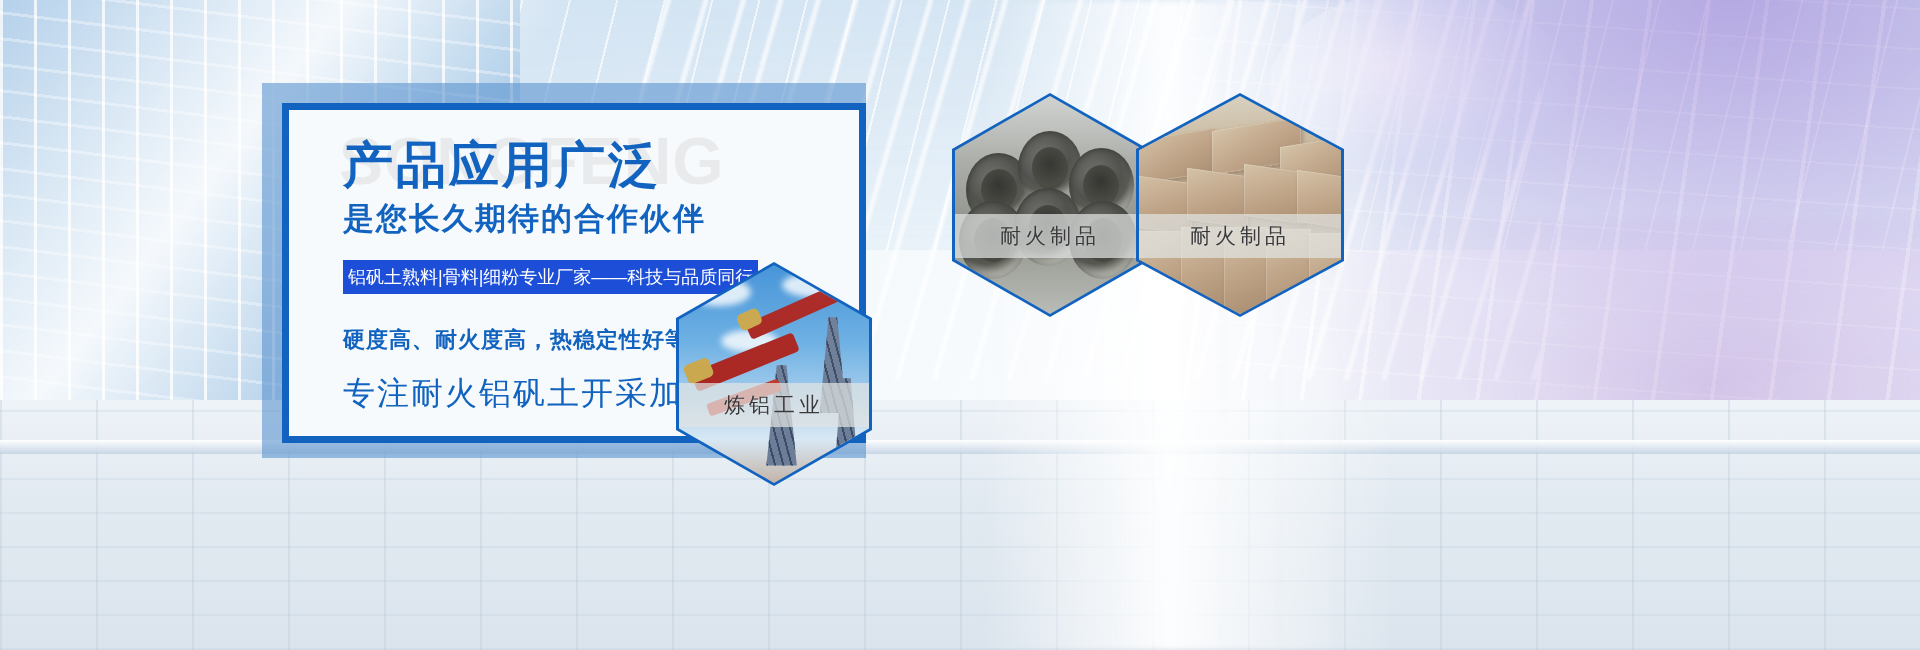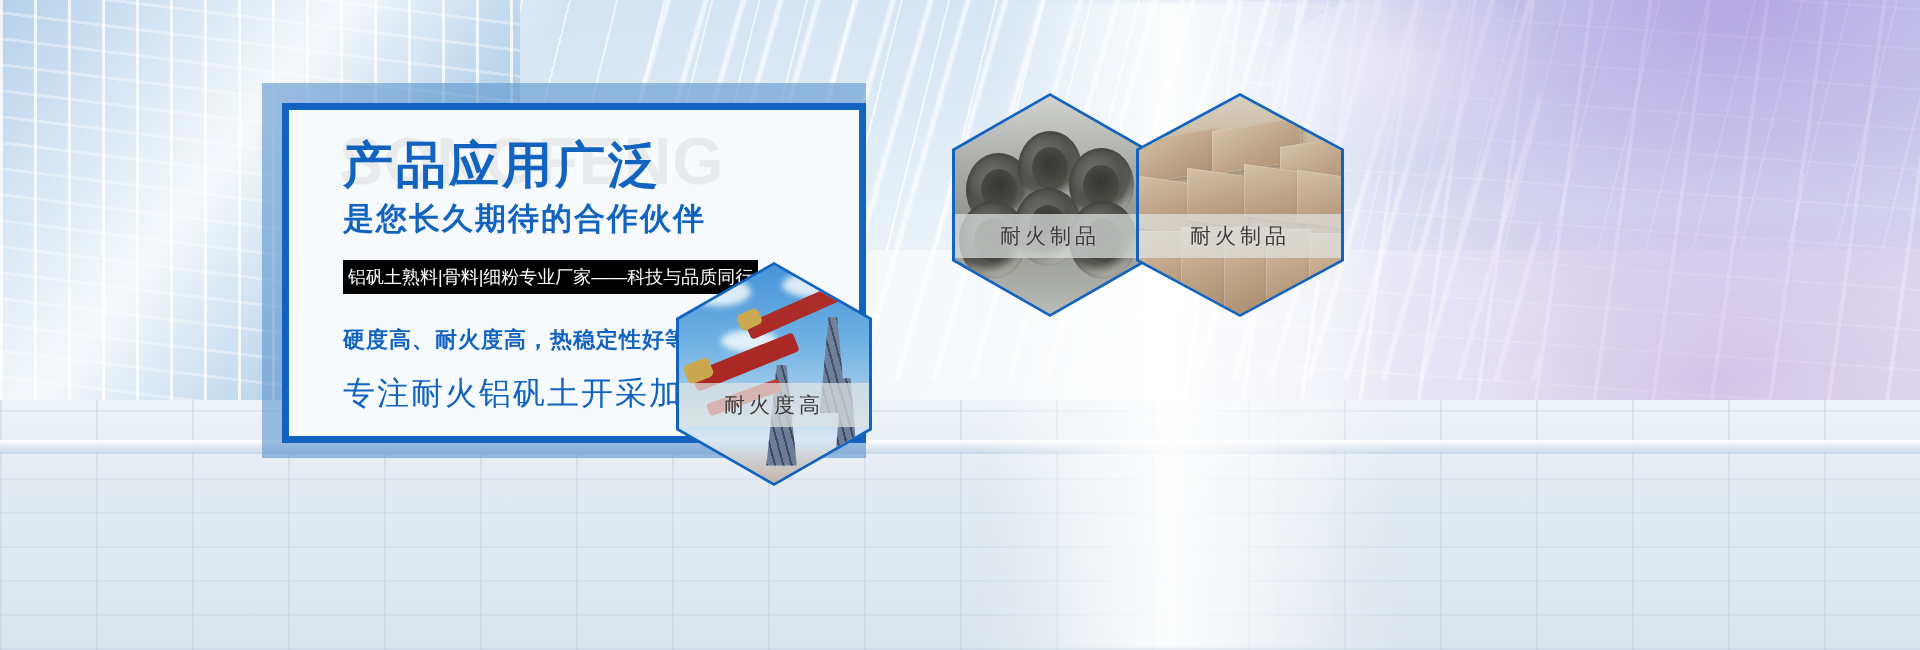--- a/index.html
+++ b/index.html
@@ -62,21 +62,21 @@
     background:rgba(96,150,208,.62);}
   .panel-frame{position:absolute;left:282px;top:103px;width:584px;height:340px;
     border:7px solid #1163bf;background:rgba(250,252,253,.97);box-sizing:border-box;}
   .panel-inner{position:absolute;left:0;top:0;right:0;bottom:0;overflow:hidden;text-align:center;}
   .watermark{position:absolute;left:50px;top:18px;font-size:66px;font-weight:bold;
     color:#e9eaec;letter-spacing:1px;white-space:nowrap;line-height:1;}
   .t-main{position:absolute;left:54px;top:28px;font-size:50px;font-weight:bold;color:#1163bf;
     letter-spacing:3px;white-space:nowrap;line-height:1.1;}
   .t-sub{position:absolute;left:54px;top:88px;font-size:31px;font-weight:bold;color:#1163bf;
     letter-spacing:2px;white-space:nowrap;}
-  .t-orange{position:absolute;left:54px;top:150px;height:34px;background:#000000;
+  .t-orange{position:absolute;left:54px;top:150px;height:34px;background:#1d4ed8;
     color:#ffffff;font-size:18px;line-height:34px;padding:0 5px;white-space:nowrap;
     letter-spacing:0px;}
   .t-feat{position:absolute;left:54px;top:215px;font-size:22px;font-weight:bold;color:#1163bf;
     letter-spacing:1px;white-space:nowrap;}
   .t-focus{position:absolute;left:54px;top:262px;font-size:32px;color:#1163bf;
     letter-spacing:2px;white-space:nowrap;}
 
   
   .hex{position:absolute;width:196px;height:224px;}
   .hex .shape{position:absolute;inset:0;
@@ -230,19 +230,19 @@
         <div class="pj2" style="left:14%;top:58%;width:40%;height:6%;transform:rotate(-20deg);border-radius:3px"></div>
 
         <div class="pj" style="left:34%;top:17%;width:56%;height:8%;transform:rotate(-24deg);border-radius:4px"></div>
         <div class="gold" style="left:31%;top:21%;width:12%;height:8%;transform:rotate(-24deg);border-radius:5px"></div>
         <div class="twr" style="left:74%;top:24%;width:14%;height:44%;clip-path:polygon(34% 0,66% 0,100% 100%,0 100%)"></div>
         <div class="twr" style="left:82%;top:52%;width:12%;height:40%;clip-path:polygon(30% 0,70% 0,100% 100%,0 100%)"></div>
       </div>
       <div class="tint"></div>
     </div>
     <div class="lblwrap">
-      <div class="lbl2">耐火度高</div>
+      <div class="lbl2">炼铝工业</div>
     </div>
   </div>
 
 
 
 </div>
 
 </body></html>

